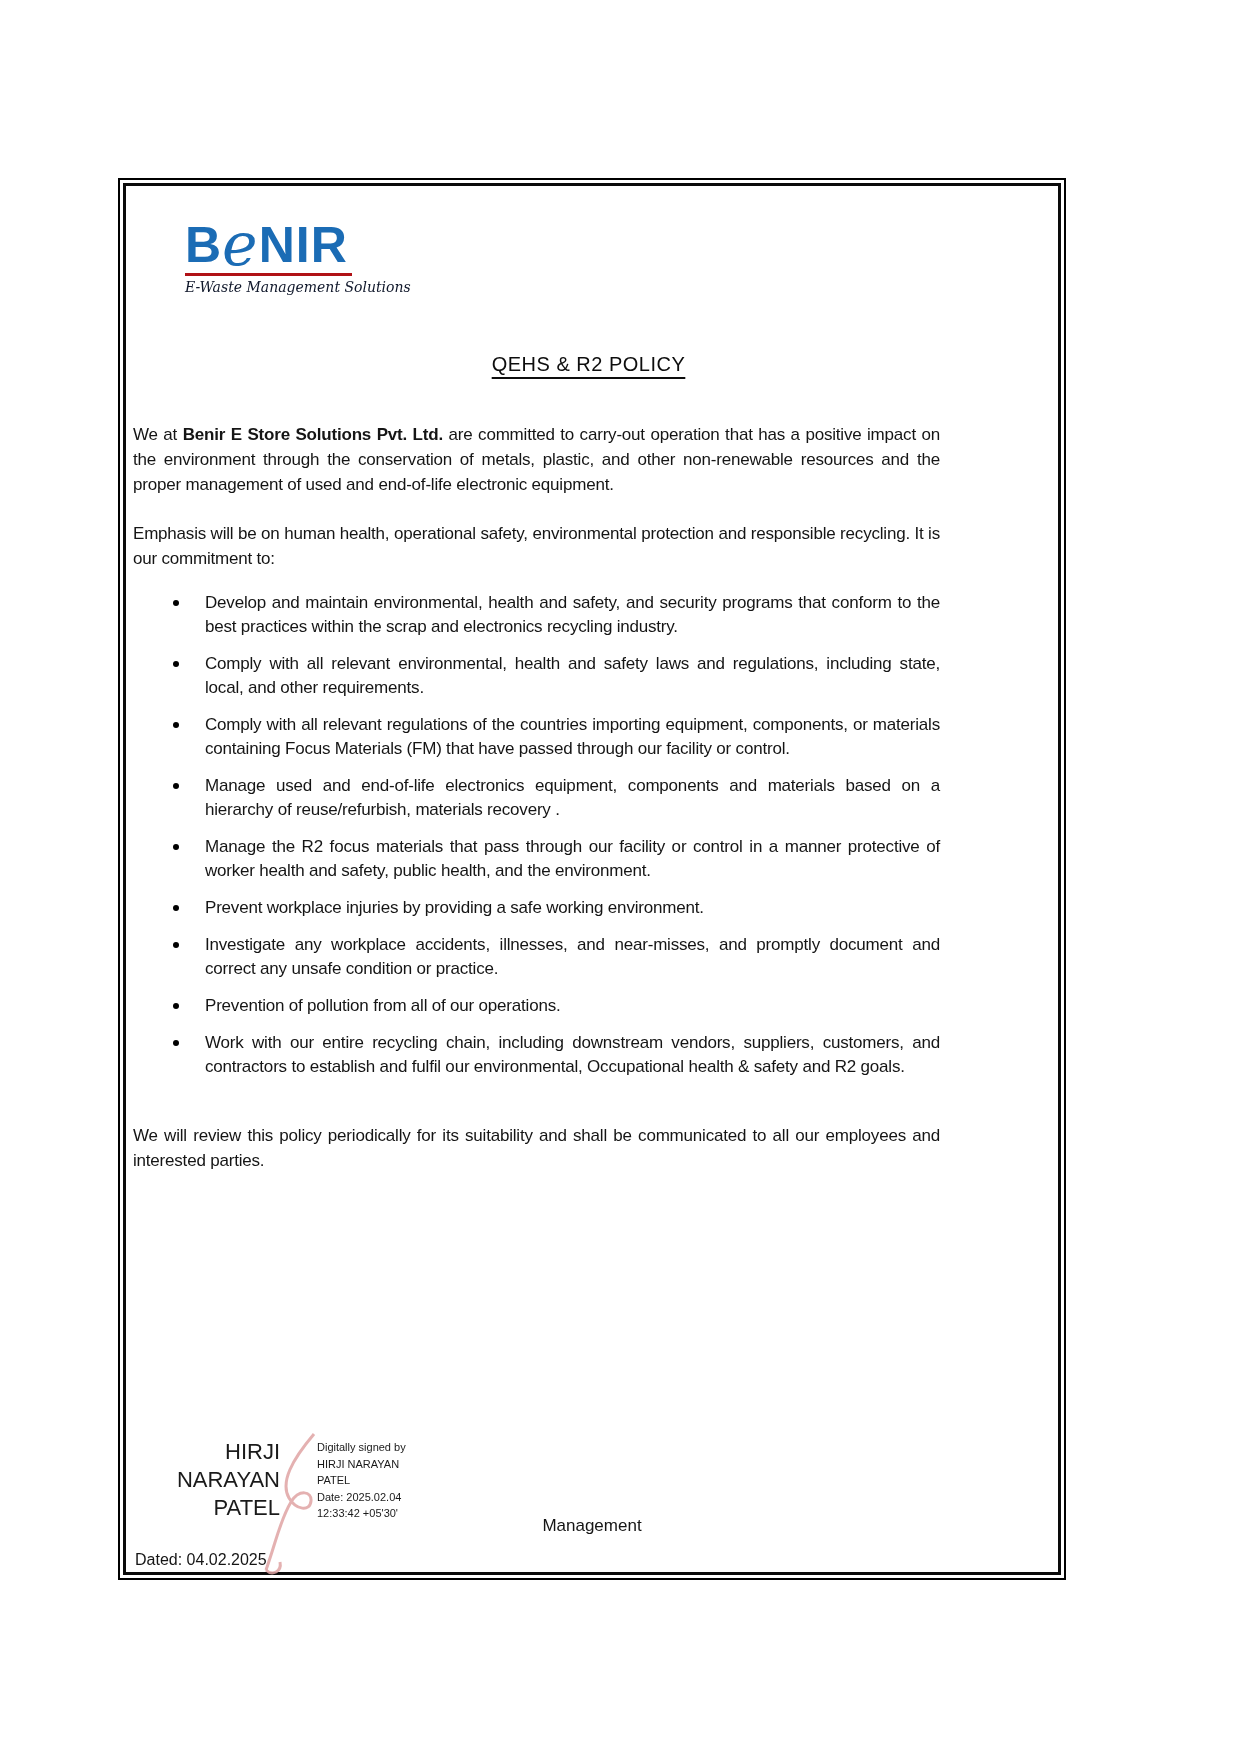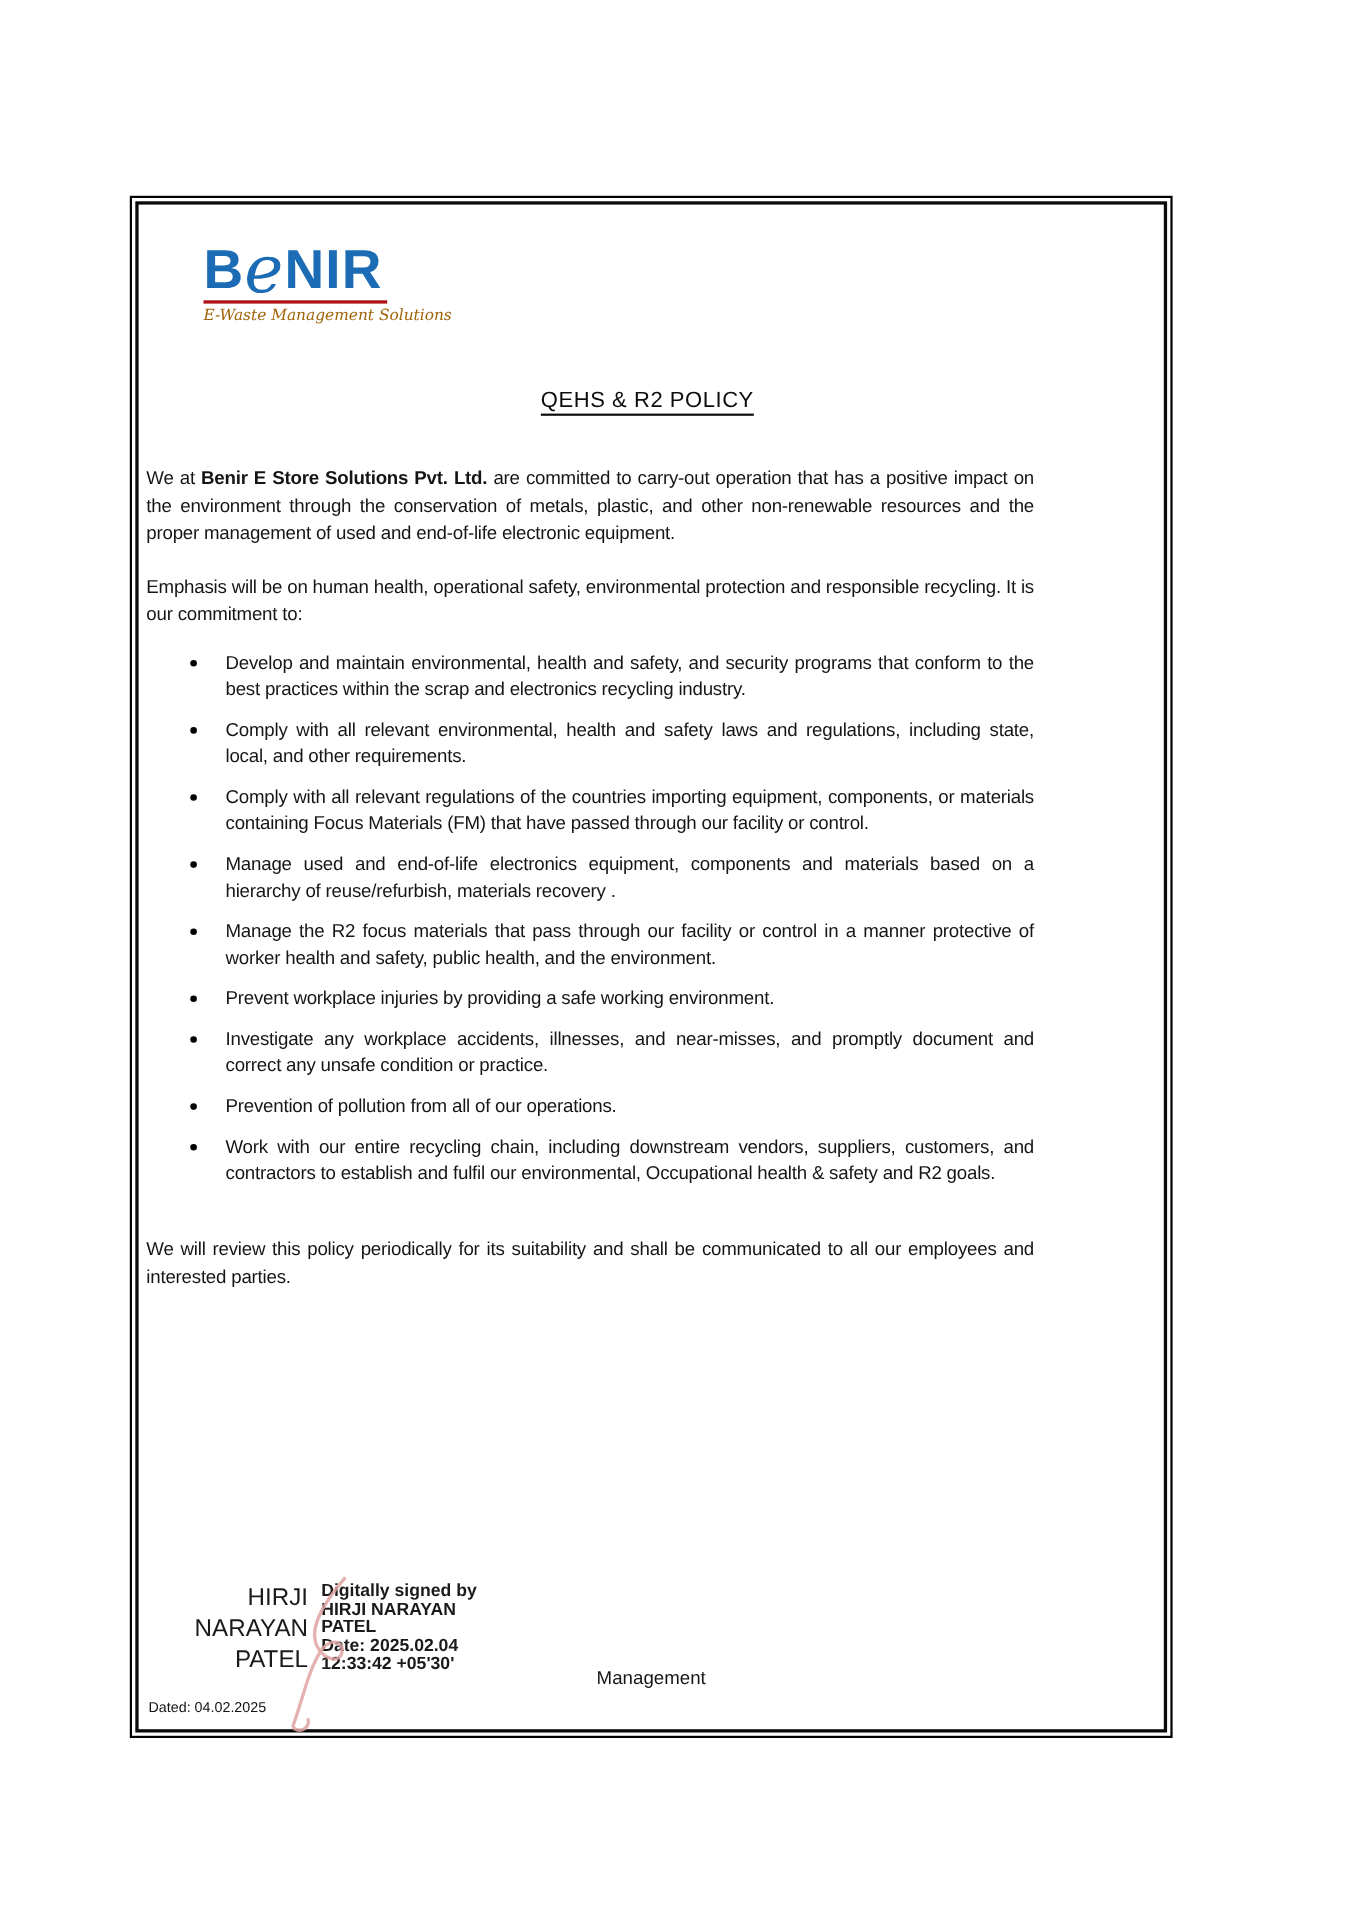--- a/index.html
+++ b/index.html
@@ -26,21 +26,21 @@
     display:inline-block; color:#1b6cb5; font-weight:bold; font-size:50px;
     line-height:1.02; letter-spacing:1px;
     border-bottom:3px solid #b01116; padding:0 4px 2px 0;
   }
   .logo-e {
     font-family:"DejaVu Serif", serif; font-style:italic; font-weight:normal;
     font-size:60px; line-height:0; vertical-align:-3px;
   }
   .logo-tagline {
     font-family:"DejaVu Serif", serif; font-style:italic;
-    font-size:14px; color:#a16207; margin-top:3px;
+    font-size:14px; color:#0f172a; margin-top:3px;
   }
   
   .doc-title {
     margin-top:58px; margin-right:-104px; text-align:center;
     font-size:20px; letter-spacing:0.5px; color:#0d0d0d;
   }
   .doc-title span {
     text-decoration:underline; text-underline-offset:6px; text-decoration-thickness:2px;
   }
   
@@ -60,23 +60,23 @@
   .bullet-text {
     flex:1; margin-left:26px; font-size:17px; line-height:24px;
     text-align:justify; letter-spacing:-0.2px;
   }
   .closing { margin-top:44px; }
   
   .sig-block { position:absolute; left:30px; top:1252px; display:flex; }
   .sig-name { width:124px; font-size:22px; line-height:28px; color:#1a1a1a;text-align:right; }
   .sig-flourish { position:absolute; left:100px; top:-8px; pointer-events:none; }
   .sig-flourish path { fill:none; stroke:#dfa3a3; stroke-width:3; opacity:0.85; }
-  .sig-details { margin-left:12px; padding-top:1px; font-size:16px; line-height:16.5px; color:#1a1a1a;font-weight:bold; }
+  .sig-details { margin-left:37px; padding-top:1px; font-size:11px; line-height:16.5px; color:#1a1a1a; }
   .management { position:absolute; left:0; width:100%; top:1330px; text-align:center; font-size:17px; }
-  .dated { position:absolute; left:9px; bottom:13px; font-size:13px; }
+  .dated { position:absolute; left:9px; bottom:3px; font-size:16px; }
 </style>
 </head>
 <body>
 
 <div class="page">
   <div class="page-inner">
     <div class="content">
 
       <div class="logo-block">
         <div class="logo-text"><span>B</span><span class="logo-e">e</span><span>NIR</span></div>

